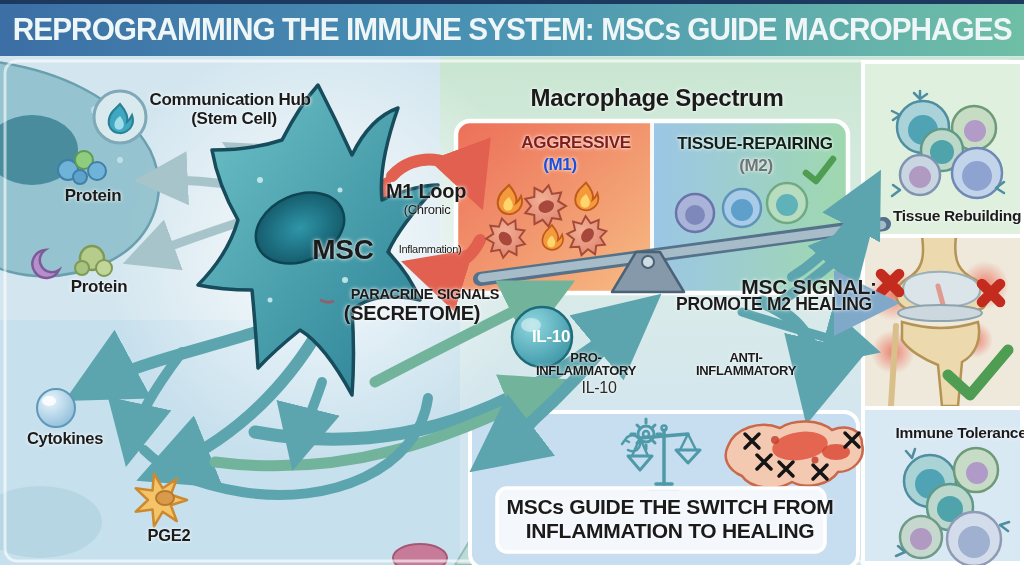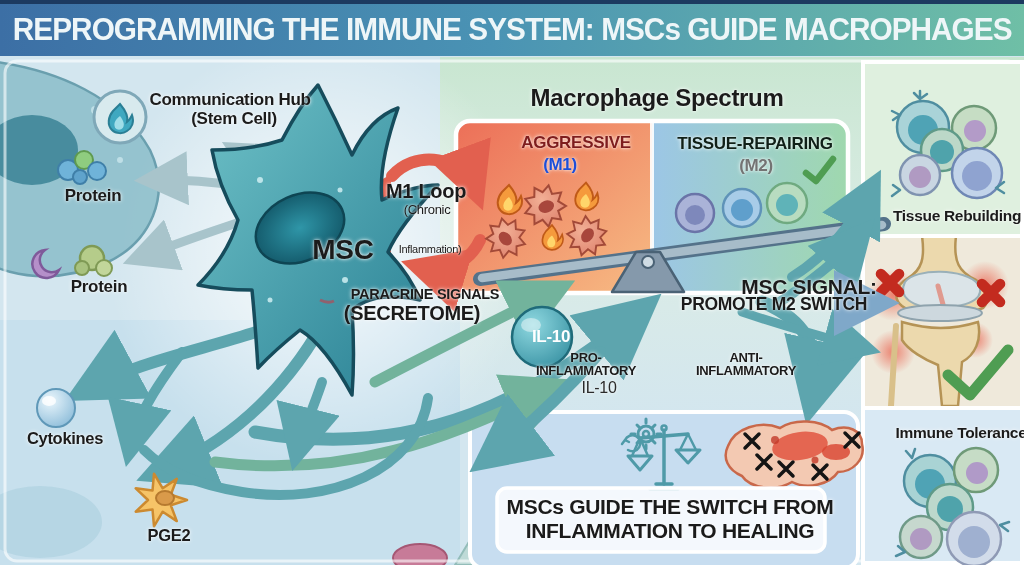--- a/index.html
+++ b/index.html
@@ -341,21 +341,21 @@
 <div class="lbl" style="left:746px;top:135px;font-size:17px;color:#102018;">TISSUE-REPAIRING</div>
 <div class="lbl" style="left:747px;top:157px;font-size:17px;color:#737373;">(M2)</div>
 
 <div class="lbl white" style="left:542px;top:328px;font-size:17px;">IL-10</div>
 <div class="lbl" style="left:577px;top:351px;font-size:13px;">PRO-</div>
 <div class="lbl" style="left:577px;top:364px;font-size:13px;">INFLAMMATORY</div>
 <div class="lbl reg" style="left:590px;top:380px;font-size:16px;color:#2a2a2a;">IL-10</div>
 <div class="lbl" style="left:737px;top:351px;font-size:13px;">ANTI-</div>
 <div class="lbl" style="left:737px;top:364px;font-size:13px;">INFLAMMATORY</div>
 <div class="lbl" style="left:800px;top:276px;font-size:21px;">MSC SIGNAL:</div>
-<div class="lbl" style="left:765px;top:295px;font-size:17.5px;">PROMOTE M2 SWITCH</div>
+<div class="lbl" style="left:765px;top:295px;font-size:17.5px;">PROMOTE M2 HEALING</div>
 
 <div class="lbl" style="left:948px;top:208px;font-size:15.5px;">Tissue Rebuilding</div>
 <div class="lbl" style="left:952px;top:425px;font-size:15.5px;">Immune Tolerance</div>
 
 <div class="lbl med" style="left:56px;top:430px;font-size:16.5px;">Cytokines</div>
 <div class="lbl med" style="left:160px;top:527px;font-size:16.5px;">PGE2</div>
 
 <div class="lbl" style="left:661px;top:520px;font-size:21px;">INFLAMMATION TO HEALING</div>
 <div class="lbl" style="left:661px;top:496px;font-size:21px;">MSCs GUIDE THE SWITCH FROM</div>
 

